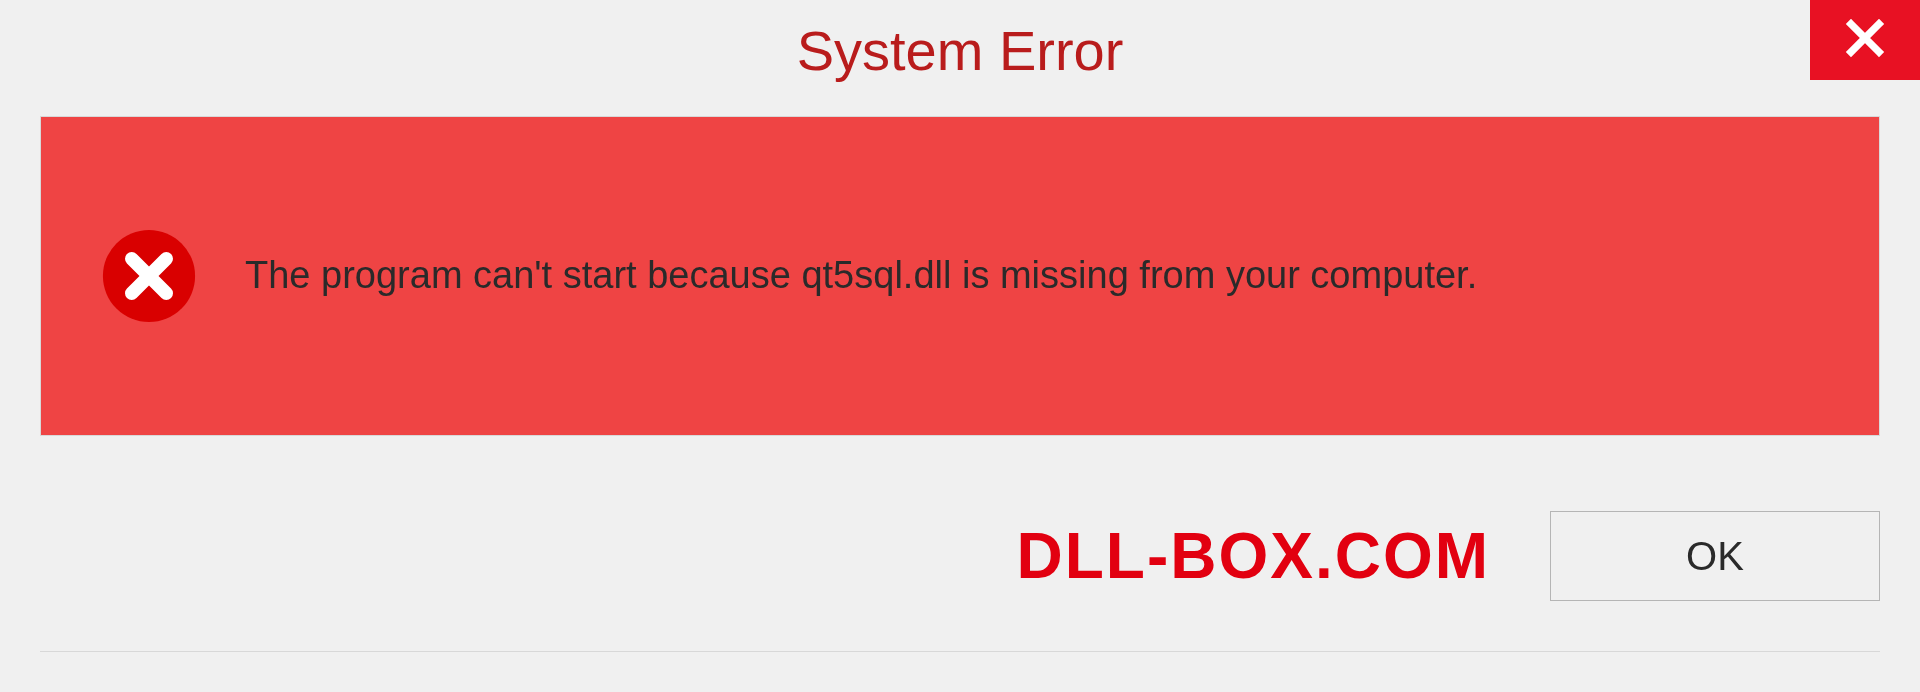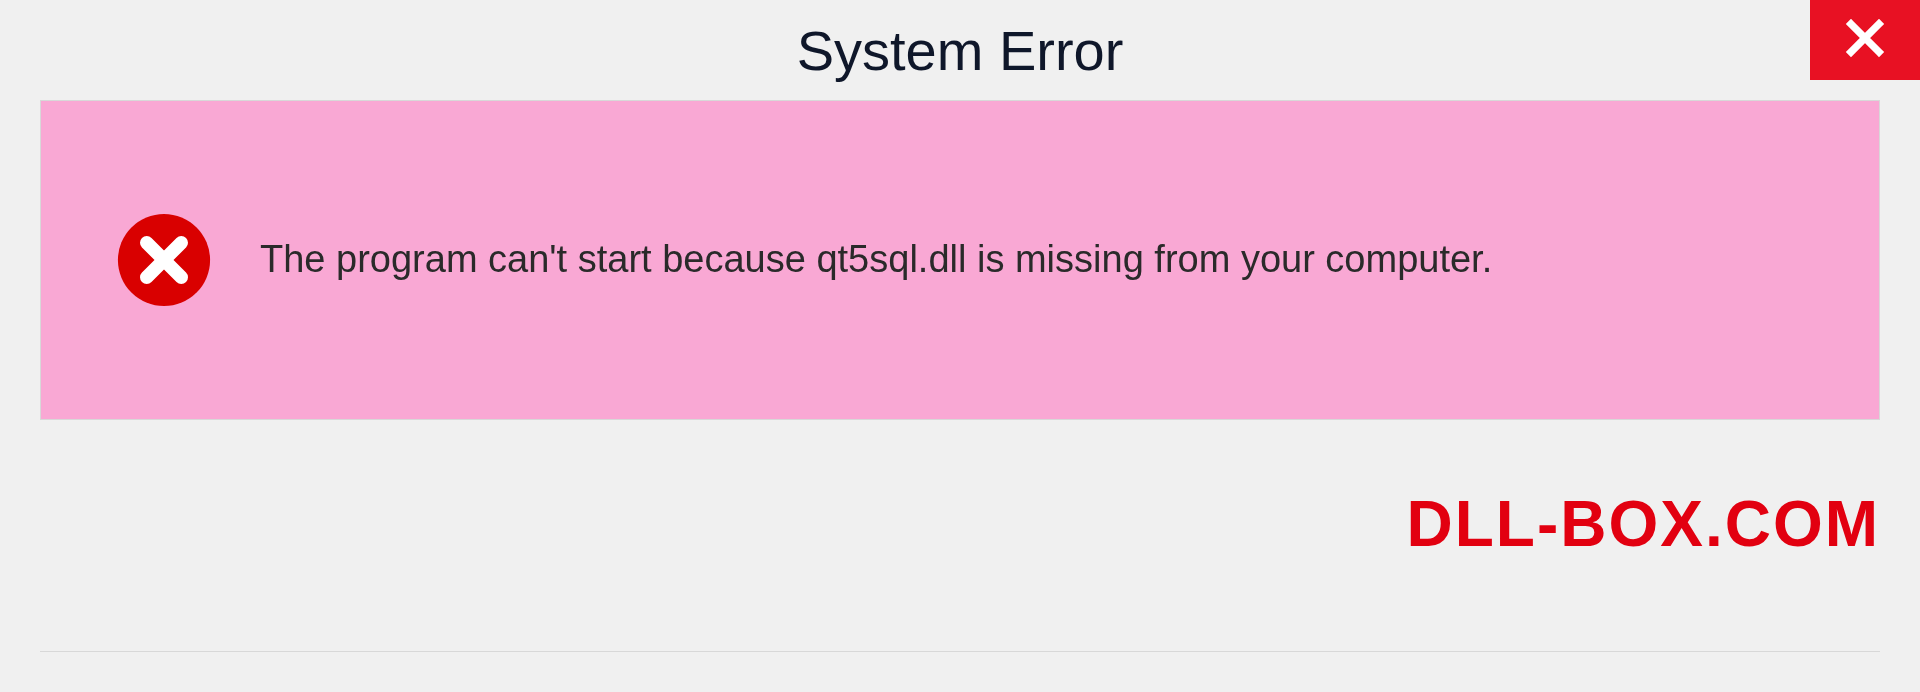--- a/index.html
+++ b/index.html
@@ -20,46 +20,46 @@
       height: 100px;
       background: #f0f0f0;
     }
     .dialog-title {
       position: absolute;
       left: 50%;
       top: 18px;
       transform: translateX(-50%);
       font-size: 56px;
       font-weight: 400;
-      color: #0f172a;
+      color: #b91c1c;
     }
     .close-button {
       position: absolute;
       top: 0;
       right: 0;
       width: 110px;
       height: 80px;
       background: #e81123;
       display: flex;
       align-items: center;
       justify-content: center;
       cursor: pointer;
     }
     .close-button svg {
       width: 42px;
       height: 42px;
     }
     .content-panel {
-      margin: 0 40px;
-      background: #f9a8d4;
+      margin: 16px 40px;
+      background: #ef4444;
       border: 1px solid #d8d8d8;
       height: 320px;
       display: flex;
       align-items: center;
-      padding: 40px 75px;
+      padding: 40px 60px;
     }
     .error-icon {
       flex: 0 0 auto;
       width: 96px;
       height: 96px;
       margin-right: 48px;
     }
     .error-icon svg {
       width: 100%;
       height: 100%;
@@ -134,15 +134,16 @@
       <path d="M32 32 L68 68 M68 32 L32 68" stroke="#ffffff" stroke-width="14" stroke-linecap="round" fill="none"></path>
     </svg>
   </div>
   <div class="message-block">
     <div class="message-line">The program can't start because qt5sql.dll is missing from your computer.</div>
   </div>
 </div>
 
 <div class="footer">
   <div class="watermark">DLL-BOX.COM</div>
+  <button class="ok-button">OK</button>
 </div>
 
 <div class="bottom-border"></div>
 
 </body></html>

